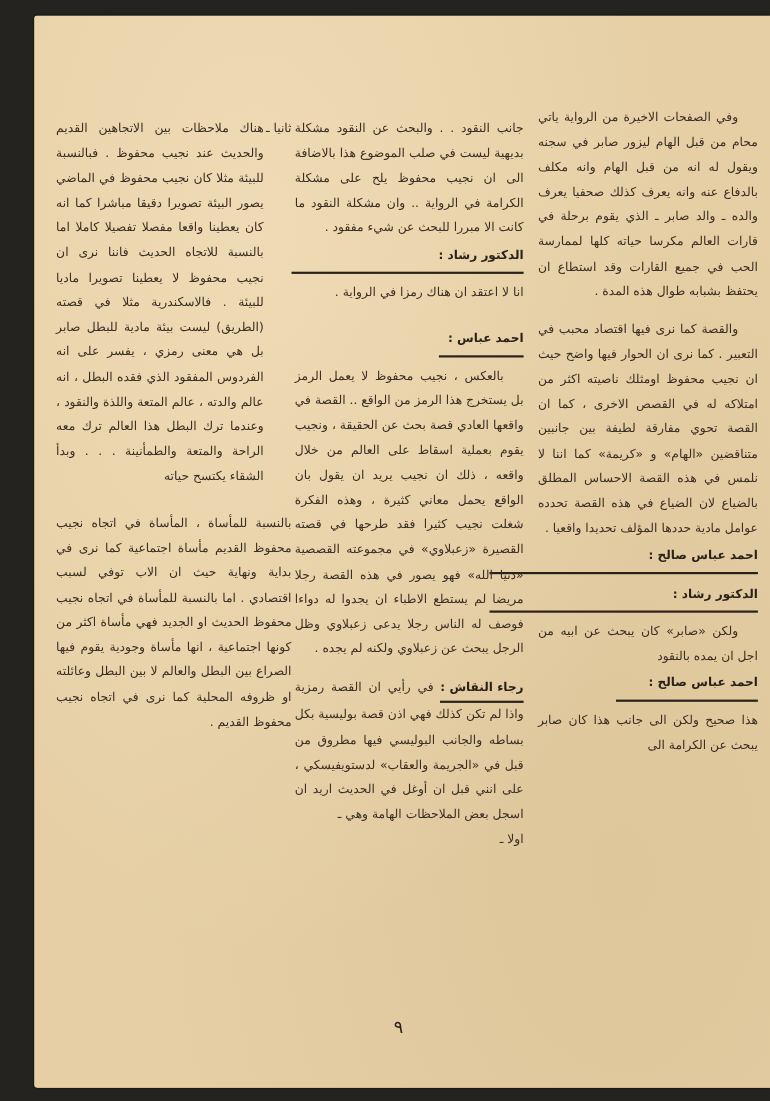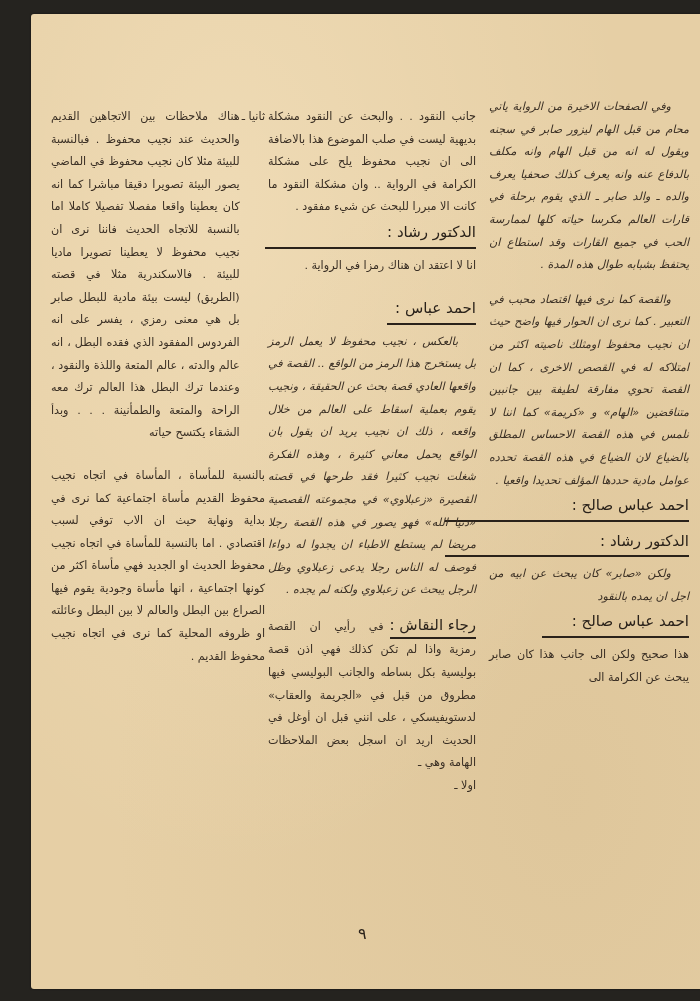--- a/index.html
+++ b/index.html
@@ -22,28 +22,28 @@
   }
   .col {
     position: absolute;
     direction: rtl;
     text-align: justify;
     color: #3a2f24;
     font-size: 11.2px;
     line-height: 22.6px;
   }
   .col p { margin: 0; }
-  .col .indent { text-indent: 18px; font-style: italic; }
+  .col .indent { text-indent: 18px; }
   .col-right { left: 458px; top: 82px; width: 200px; }
   .col-mid   { left: 237px; top: 92px; width: 208px; }
   .col-left  { left: 20px;  top: 92px; width: 214px; }
   .speaker {
     display: block;
-    font-weight: normal;
-    font-size: 15px;
+    font-weight: bold;
+    font-size: 11px;
     color: #2a221a;
     width: max-content;
     padding-bottom: 3px;
     border-bottom: 2px solid #2a221a;
     margin: 2px 0 6px 0;
   }
   .speaker.wide { min-width: 92%; padding-left: 60px; }
   .speaker.inline { display: inline-block; margin: 12px 0 0 6px; padding-bottom: 1px; }
   .gap { height: 12px; }
   .hang { display: flex; }

